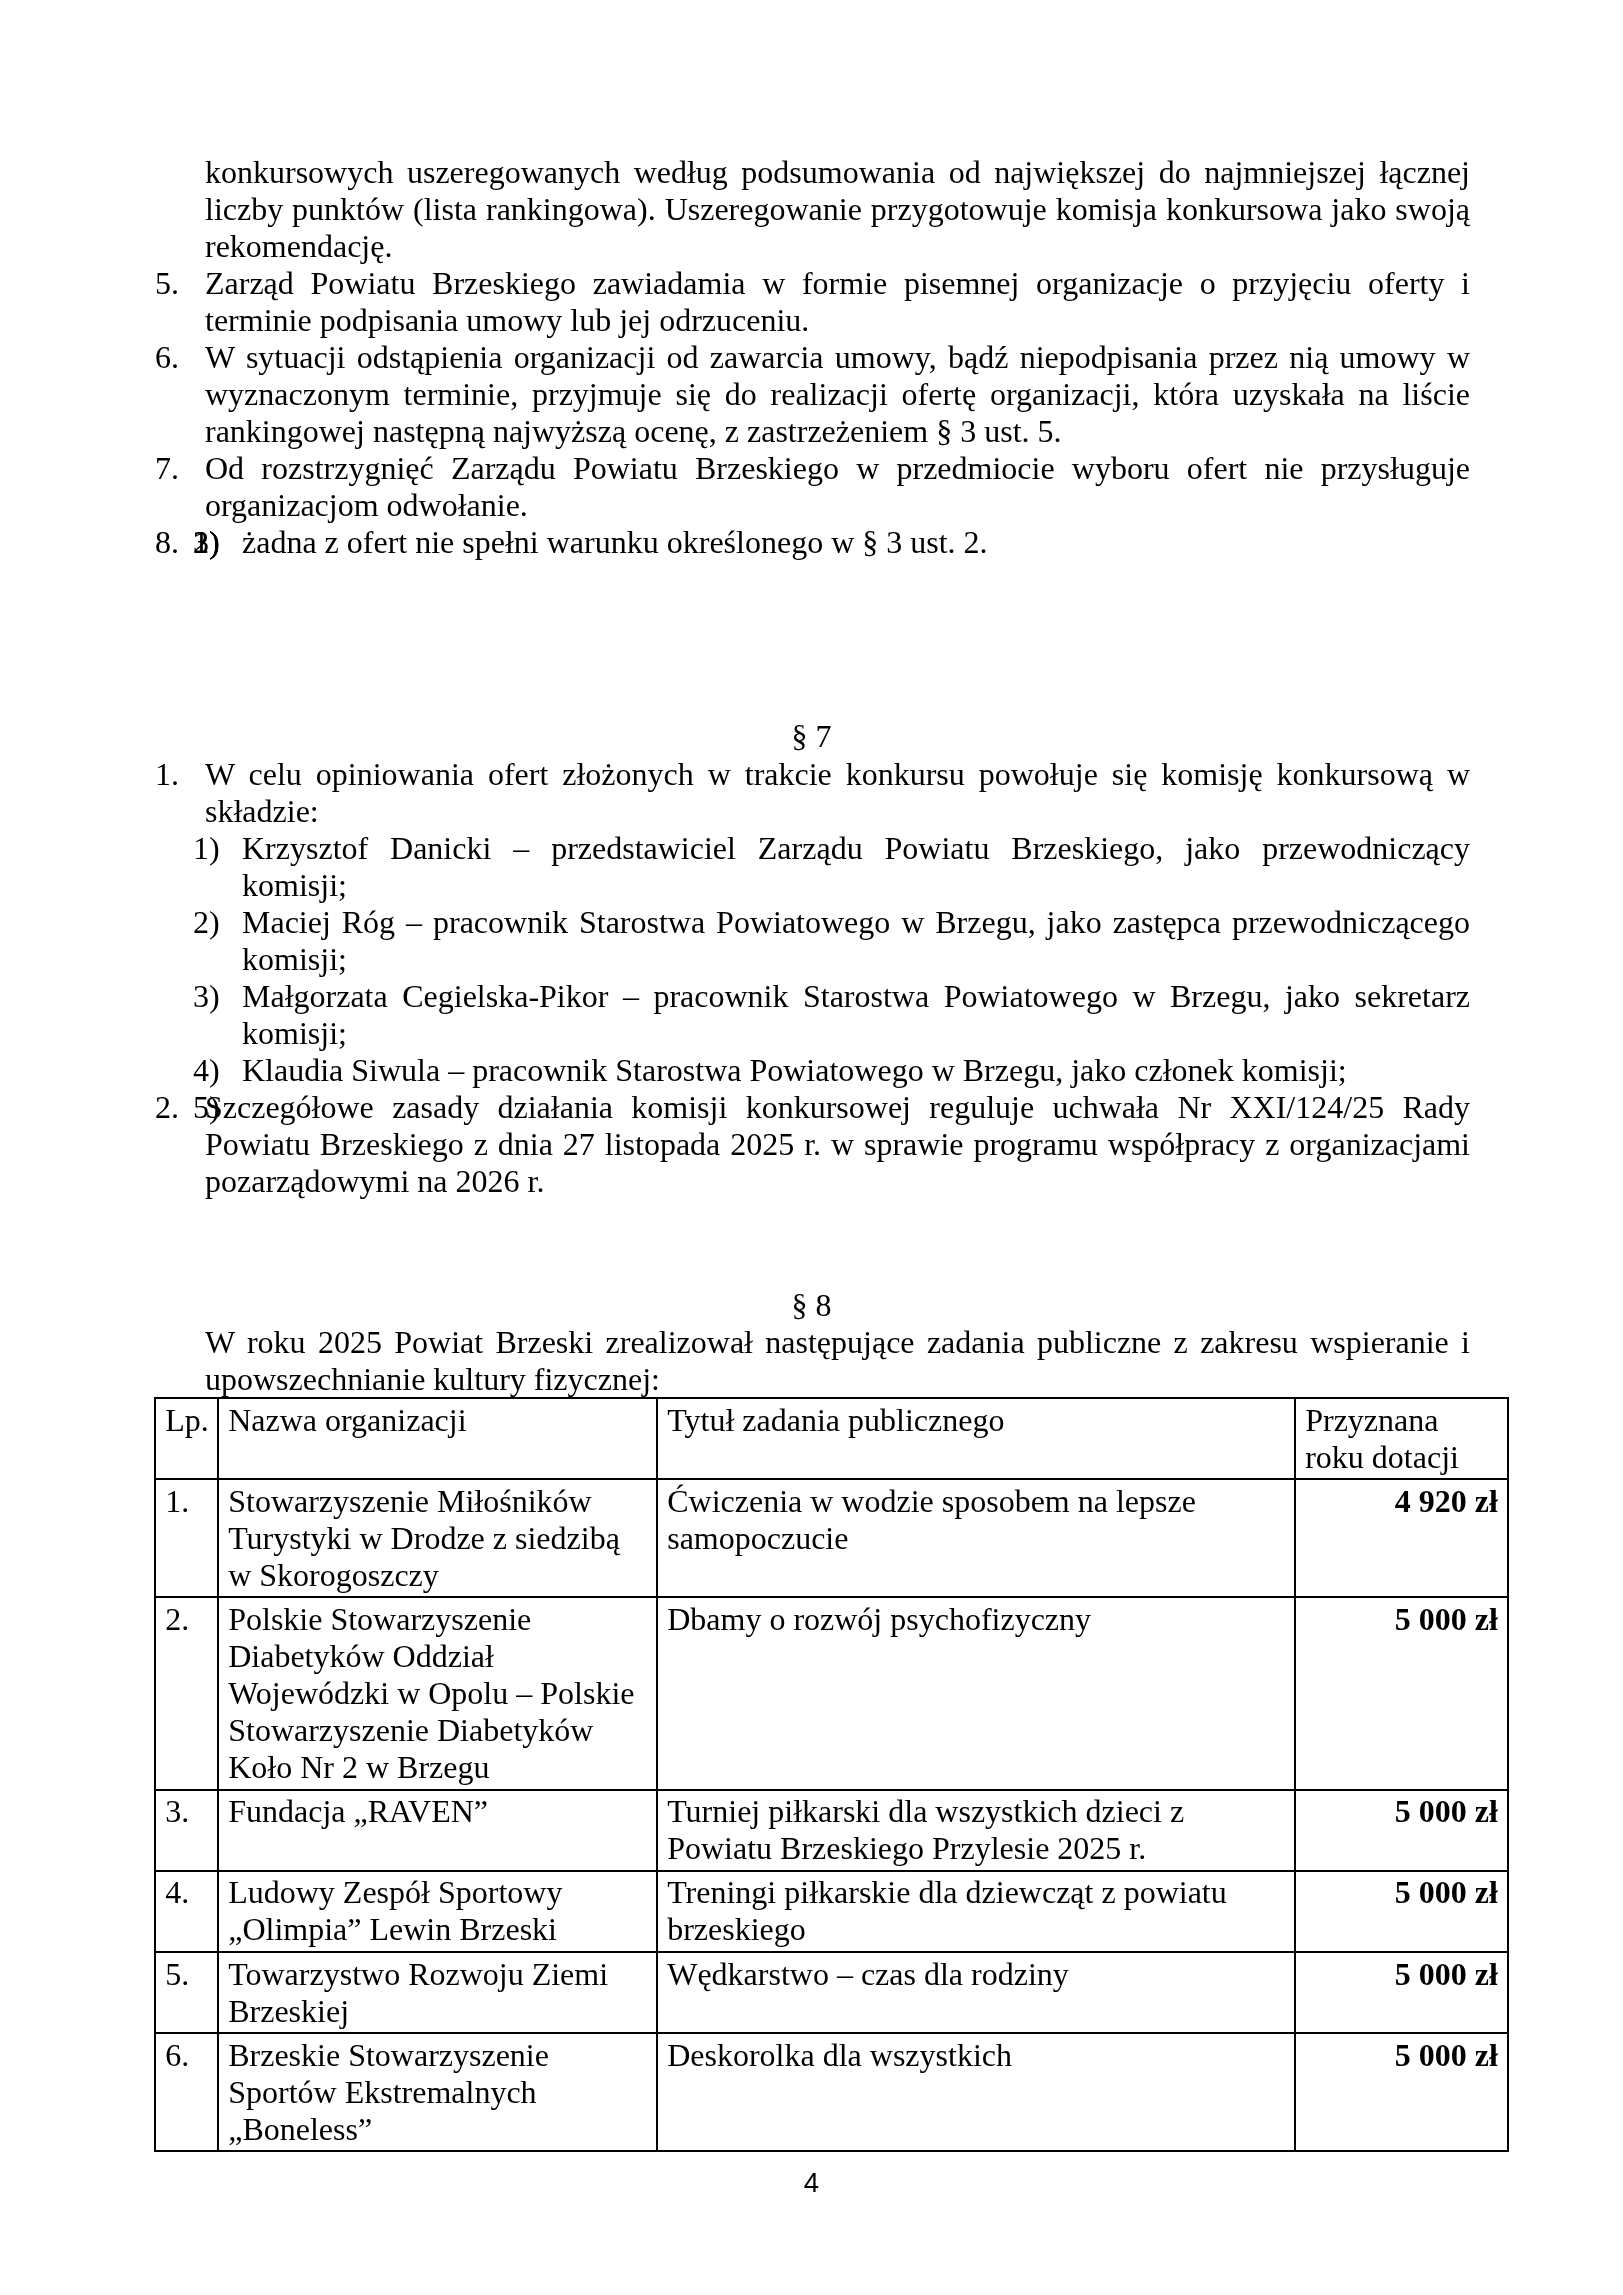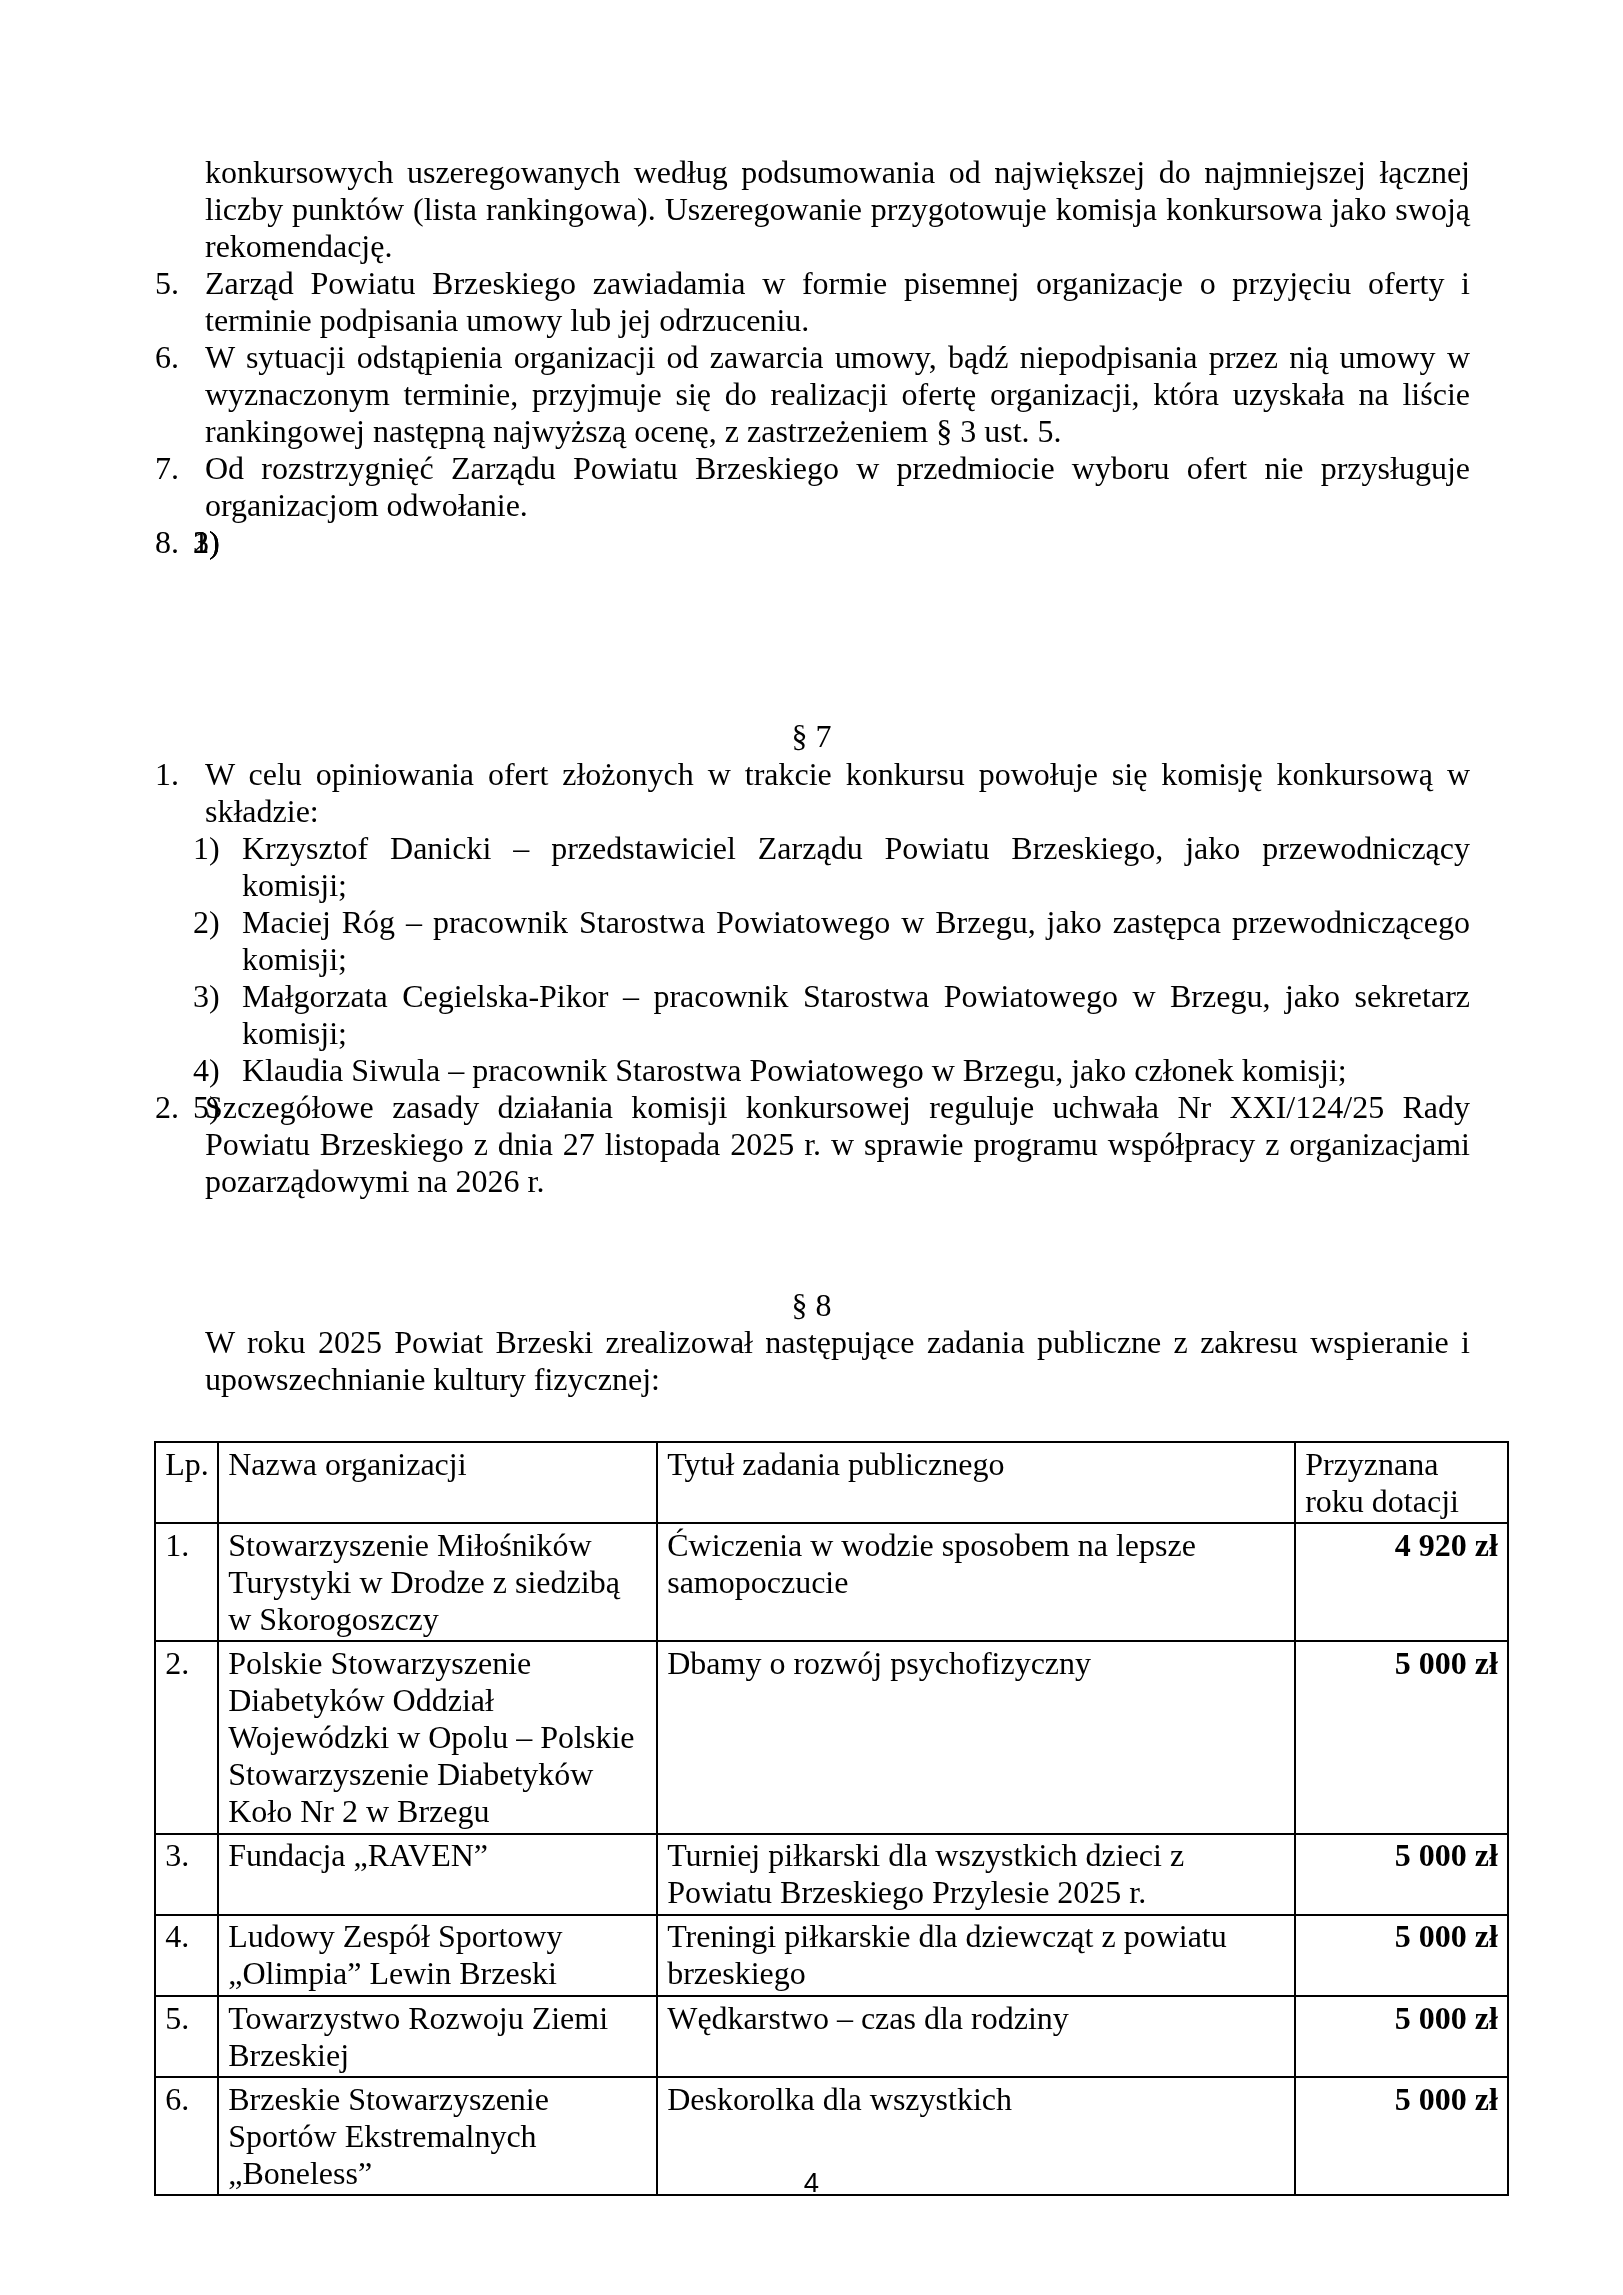--- a/index.html
+++ b/index.html
@@ -13,21 +13,21 @@
   .item { position: relative; padding-left: 50px; text-align: justify; }
   .item .num { position: absolute; left: 0; top: 0; }
   .sub { position: relative; padding-left: 87px; text-align: justify; }
   .sub .num { position: absolute; left: 38px; top: 0; }
   .cont { padding-left: 50px; text-align: justify; }
   .jl { text-align: justify; text-align-last: left; }
   .heading { position: absolute; left: 0; width: 1623px; text-align: center; }
   table.grants {
     position: absolute; left: 154px; top: 1397px; width: 1353px;
     border-collapse: collapse; table-layout: fixed;
-    font-size: 32px; line-height: 37px; margin-top: 44px;
+    font-size: 32px; line-height: 37px;
   }
   table.grants td, table.grants th {
     border: 2px solid #000000; vertical-align: top; text-align: left;
     font-weight: normal; padding: 2.6px 9.2px 2.6px 9.2px;
   }
   table.grants td.amt { text-align: right; font-weight: bold; }
   .pagenum {
     position: absolute; left: 0; width: 1623px; top: 2164px; text-align: center;
     font-family: "Liberation Sans", "DejaVu Sans", sans-serif; font-size: 27.5px;
   }
@@ -57,20 +57,21 @@
     </div>
 
     <div class="sub jl">
       <span class="num">1)</span>
     </div>
     <div class="sub jl">
       <span class="num">2)</span>
     </div>
     <div class="sub jl">
       <span class="num">3)</span>
+      <span>żadna z ofert nie spełni warunku określonego w § 3 ust. 2.</span>
     </div>
   </div>
 
   <div class="heading" style="top:718px;">§ 7</div>
 
   <div class="block" style="top:756px;">
     <div class="item jl">
       <span class="num">1.</span>
       <span>W celu opiniowania ofert złożonych w trakcie konkursu powołuje się komisję konkursową w składzie:</span>
     </div>

